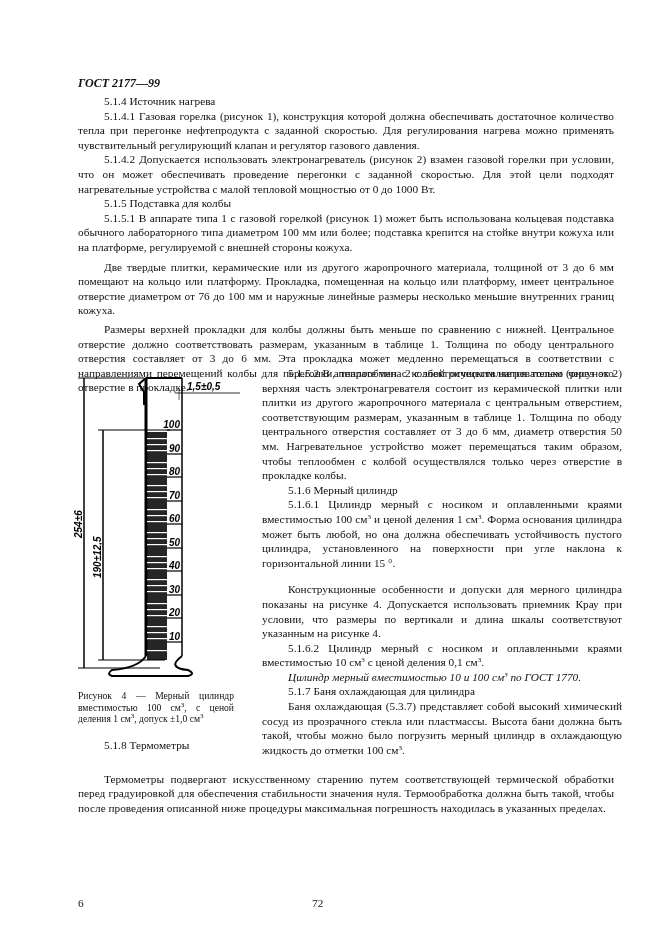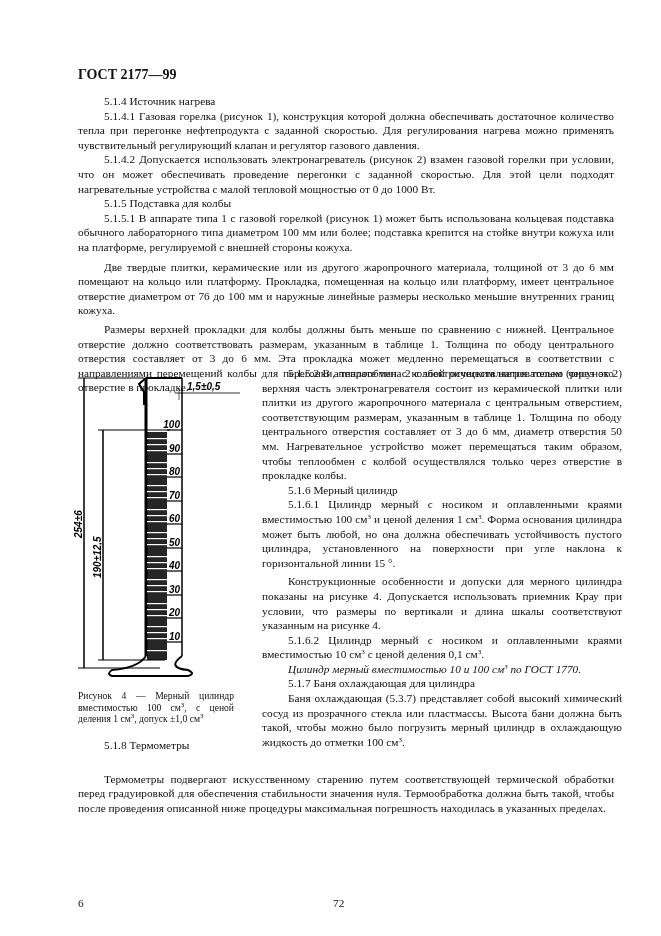--- a/index.html
+++ b/index.html
@@ -1,27 +1,27 @@
 <!DOCTYPE html>
 <html><head>
 <meta charset="utf-8">
 <style>
   html,body{margin:0;padding:0;background:#fff;}
   body{width:661px;height:936px;position:relative;overflow:hidden;
        font-family:"Liberation Serif","DejaVu Serif",serif;color:#111;font-size:11.3px;line-height:14.6px;}
-  .hdr{position:absolute;left:78px;top:68px;font-weight:bold;font-size:14px;}
+  .hdr{position:absolute;left:78px;top:76px;font-weight:bold;font-size:12px;font-style:italic;}
   .blk{position:absolute;left:78px;width:536px;text-align:justify;}
   .p{margin:0;text-indent:26px;}
   .right{position:absolute;left:262px;width:360px;text-align:justify;}
   .it{font-style:italic;}
   sup{font-size:7px;line-height:0;vertical-align:4px;}
   .cap{position:absolute;left:78px;top:690px;width:156px;font-size:9.6px;line-height:11.6px;text-align:justify;}
   .fig{position:absolute;left:60px;top:368px;}
   .pg-left{position:absolute;left:78px;top:896px;}
-  .pg-center{position:absolute;left:333px;top:896px;}
+  .pg-center{position:absolute;left:312px;top:896px;}
 </style>
 </head>
 <body>
 
 <div class="hdr">ГОСТ 2177—99</div>
 
 <div class="blk" style="top:94px;">
   <p class="p">5.1.4  Источник нагрева</p>
   <p class="p">5.1.4.1 Газовая горелка (рисунок 1), конструкция которой должна обеспечивать достаточное количество тепла при перегонке нефтепродукта с заданной скоростью. Для регулирования нагрева можно применять чувствительный регулирующий клапан и регулятор газового давления.</p>
   <p class="p">5.1.4.2 Допускается использовать электронагреватель (рисунок 2) взамен газовой горелки при условии, что он может обеспечивать проведение перегонки с заданной скоростью. Для этой цели подходят нагревательные устройства с малой тепловой мощностью от 0 до 1000 Вт.</p>
@@ -117,21 +117,21 @@
 </svg>
 
 <div class="cap">
   <span>Рисунок 4 — Мерный цилиндр вместимостью 100 см</span><sup>3</sup><span>, с ценой деления 1 см</span><sup>3</sup><span>, допуск ±1,0 см</span><sup>3</sup>
 </div>
 
 <div class="right" style="top:366px;">
   <p class="p">5.1.5.2 В аппарате типа 2 с электрическим нагревателем (рисунок 2) верхняя часть электронагревателя состоит из керамической плитки или плитки из другого жаропрочного материала с центральным отверстием, соответствующим размерам, указанным в таблице 1. Толщина по ободу центрального отверстия составляет от 3 до 6 мм, диаметр отверстия 50 мм. Нагревательное устройство может перемещаться таким образом, чтобы теплообмен с колбой осуществлялся только через отверстие в прокладке колбы.</p>
   <p class="p">5.1.6  Мерный цилиндр</p>
   <p class="p"><span>5.1.6.1 Цилиндр мерный с носиком и оплавленными краями вместимостью 100 см</span><sup>3</sup><span> и ценой деления 1 см</span><sup>3</sup><span>. Форма основания цилиндра может быть любой, но она должна обеспечивать устойчивость пустого цилиндра, установленного на поверхности при угле наклона к горизонтальной линии 15 °.</span></p>
-  <p class="p" style="margin-top:4px">Конструкционные особенности и допуски для мерного цилиндра показаны на рисунке 4. Допускается использовать приемник Крау при условии, что размеры по вертикали и длина шкалы соответствуют указанным на рисунке 4.</p>
+  <p class="p" style="margin-top:12px">Конструкционные особенности и допуски для мерного цилиндра показаны на рисунке 4. Допускается использовать приемник Крау при условии, что размеры по вертикали и длина шкалы соответствуют указанным на рисунке 4.</p>
   <p class="p"><span>5.1.6.2 Цилиндр мерный с носиком и оплавленными краями вместимостью 10 см</span><sup>3</sup><span> с ценой деления 0,1 см</span><sup>3</sup><span>.</span></p>
   <p class="p it"><span>Цилиндр мерный вместимостью 10 и 100 см</span><sup>3</sup><span> по ГОСТ 1770.</span></p>
   <p class="p">5.1.7  Баня охлаждающая для цилиндра</p>
   <p class="p"><span>Баня охлаждающая (5.3.7) представляет собой высокий химический сосуд из прозрачного стекла или пластмассы. Высота бани должна быть такой, чтобы можно было погрузить мерный цилиндр в охлаждающую жидкость до отметки 100 см</span><sup>3</sup><span>.</span></p>
 </div>
 
 <div class="blk" style="top:738px;">
   <p class="p">5.1.8  Термометры</p>
   <p class="p" style="margin-top:19px">Термометры подвергают искусственному старению путем соответствующей термической обработки перед градуировкой для обеспечения стабильности значения нуля. Термообработка должна быть такой, чтобы после проведения описанной ниже процедуры максимальная погрешность находилась в указанных пределах.</p>
 </div>

